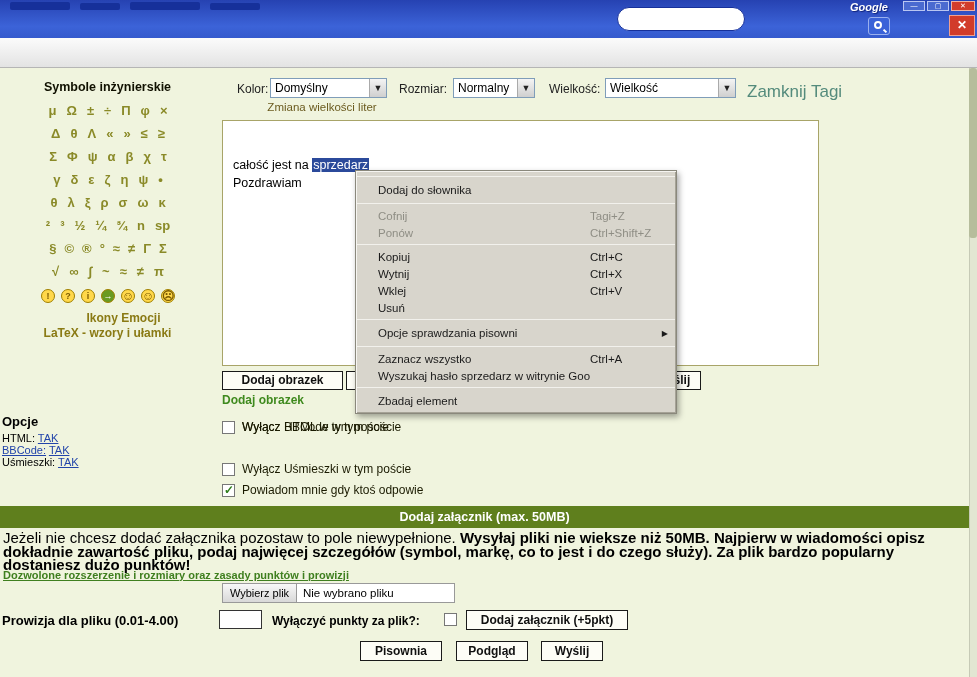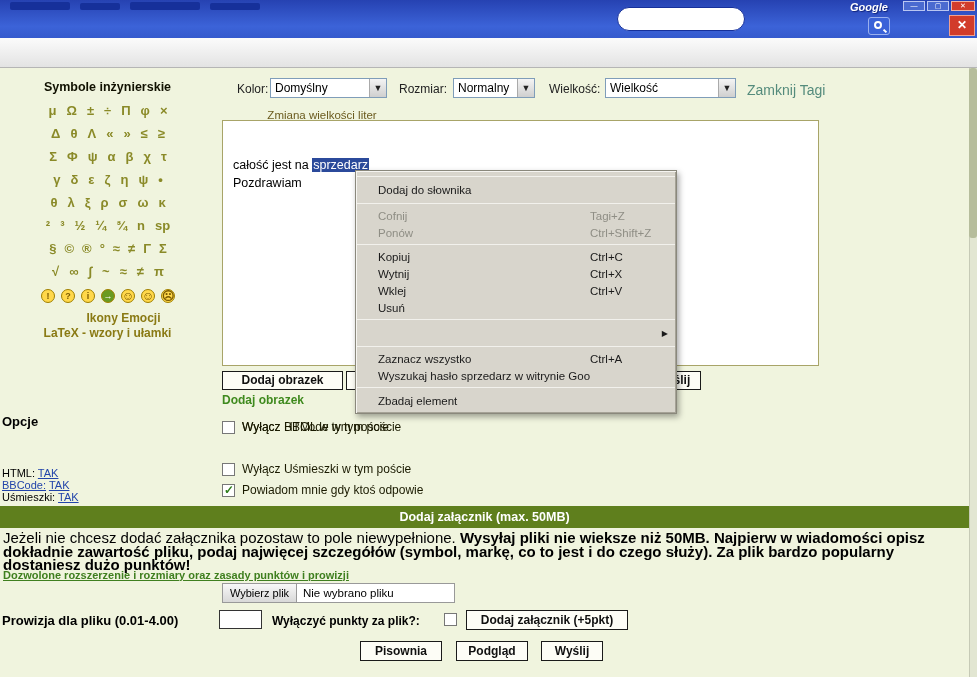--- a/index.html
+++ b/index.html
@@ -34,30 +34,30 @@
   
   .sym-title{left:0;top:80px;width:215px;text-align:center;font-weight:bold;font-size:12.5px;color:#101000;}
   .symrow{left:8px;width:200px;height:18px;display:flex;justify-content:center;gap:10px;}
   .sym{color:#8a8a28;font-size:13px;font-weight:bold;cursor:pointer;}
   .emorow{left:8px;top:289px;width:200px;display:flex;justify-content:center;gap:6px;}
   .emo{width:14px;height:14px;border-radius:50%;border:1px solid #a08000;background:#ffd84a;color:#7a5a00;font-size:9px;line-height:13px;text-align:center;font-weight:bold;}
   .emo:nth-child(4){background:#6a9a20;color:#fff;}
   .emo:nth-child(n+5){font-size:12px;line-height:12px;}
   .side-link{left:0;width:215px;text-align:center;font-weight:bold;font-size:12px;color:#8a7a14;cursor:pointer;}
   .opt-title{left:2px;top:414px;font-weight:bold;font-size:13px;color:#000;}
-  .optrow{left:2px;font-size:11px;color:#000;margin-top:35px;}
+  .optrow{left:2px;font-size:11px;color:#000;}
   .optrow .lnk{color:#2244aa;text-decoration:underline;cursor:pointer;}
 
   
   .flabel{font-size:12px;color:#222;}
   .select{display:flex;background:#fff;border:1px solid #7f9db9;height:20px;}
   .sel-text{flex:1;font-size:12px;line-height:18px;padding-left:4px;color:#000;white-space:nowrap;overflow:hidden;}
   .sel-arrow{width:17px;background:linear-gradient(#f4f4f4,#cfcfcf);border-left:1px solid #aaa;font-size:9px;line-height:18px;text-align:center;color:#222;}
-  .closetags{left:747px;top:82px;font-size:14px;color:#548b7c;cursor:pointer;}
-  .casehint{left:222px;top:101px;width:200px;text-align:center;font-size:11.5px;color:#6b5b1f;margin-top:8px;}
+  .closetags{left:747px;top:82px;font-size:17px;color:#548b7c;cursor:pointer;}
+  .casehint{left:222px;top:101px;width:200px;text-align:center;font-size:11.5px;color:#6b5b1f;}
 
   
   .texta{left:222px;top:120px;width:597px;height:246px;background:#fff;border:1px solid #a8a468;}
   .tline{font-size:12.5px;color:#000;}
   .sel-word{background:#2b4a9b;color:#fff;padding:0 1px;}
 
   
   .btn{background:#fdfdf6;border:1px solid #1a1a1a;font-weight:bold;font-size:12px;color:#101010;text-align:center;line-height:17px;cursor:pointer;white-space:nowrap;overflow:hidden;}
   .greenlink{font-weight:bold;font-size:12px;color:#3f8a1e;cursor:pointer;}
 
@@ -332,20 +332,21 @@
   <div class="mi">
     <span class="lbl">Wklej</span>
     <span class="sc">Ctrl+V</span>
   </div>
   <div class="mi">
     <span class="lbl">Usuń</span>
     <span class="sc"></span>
   </div>
   <div class="sep"></div>
   <div class="mi tall">
+    <span class="lbl">Opcje sprawdzania pisowni</span>
     <span class="arrow">▶</span>
   </div>
   <div class="sep"></div>
   <div class="mi">
     <span class="lbl">Zaznacz wszystko</span>
     <span class="sc">Ctrl+A</span>
   </div>
   <div class="mi">
     <span class="lbl">Wyszukaj hasło sprzedarz w witrynie Google</span>
     <span class="sc"></span>

